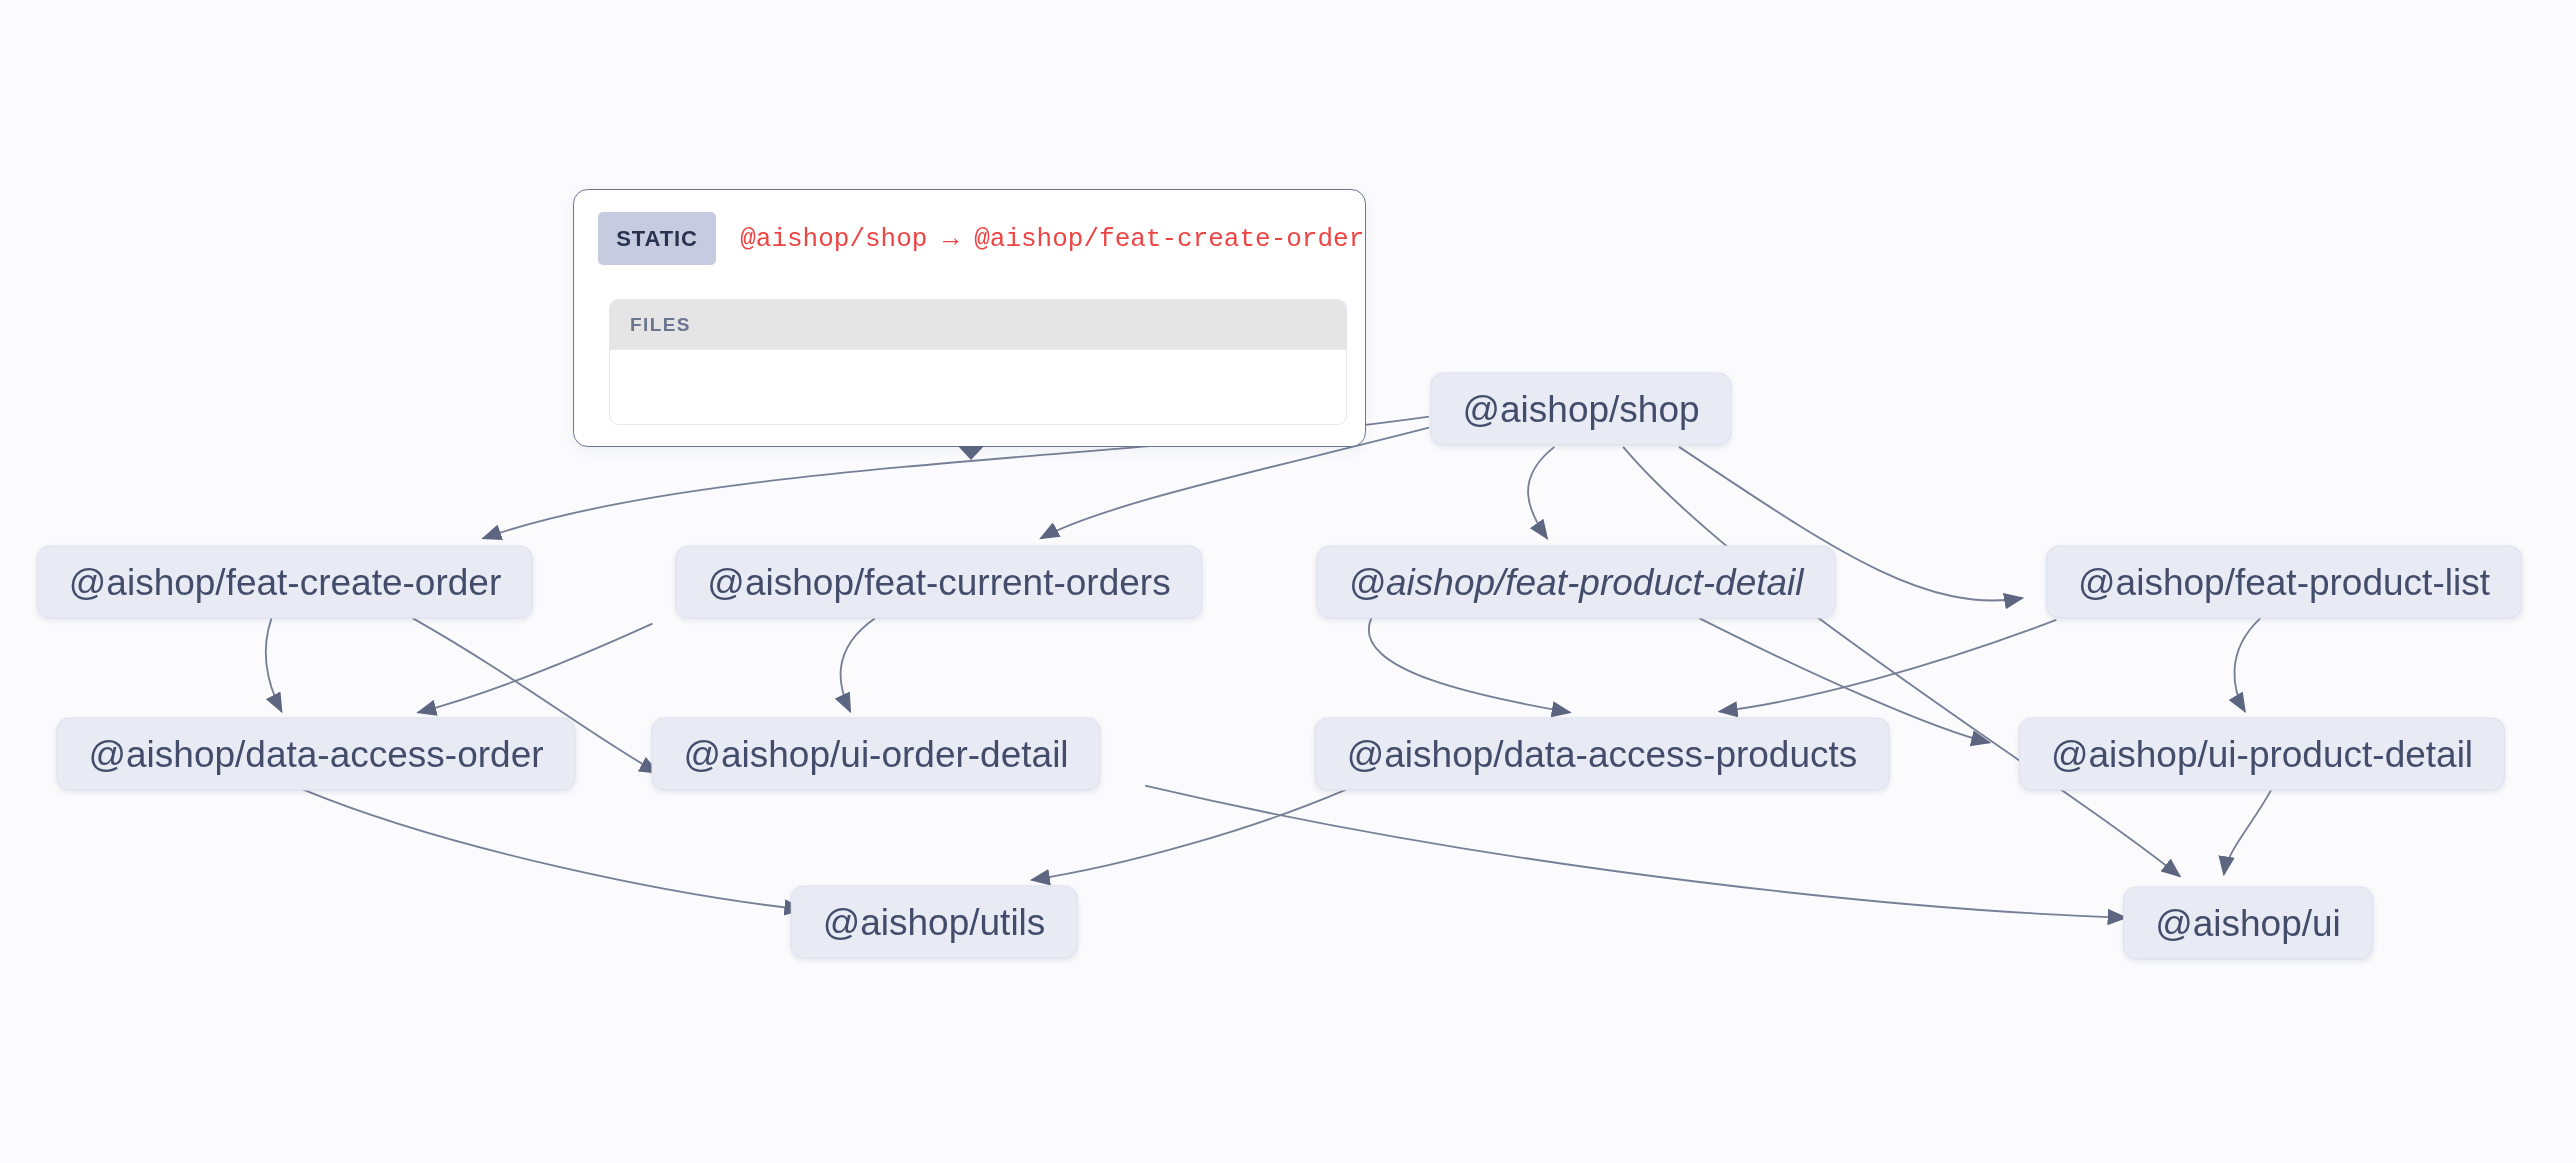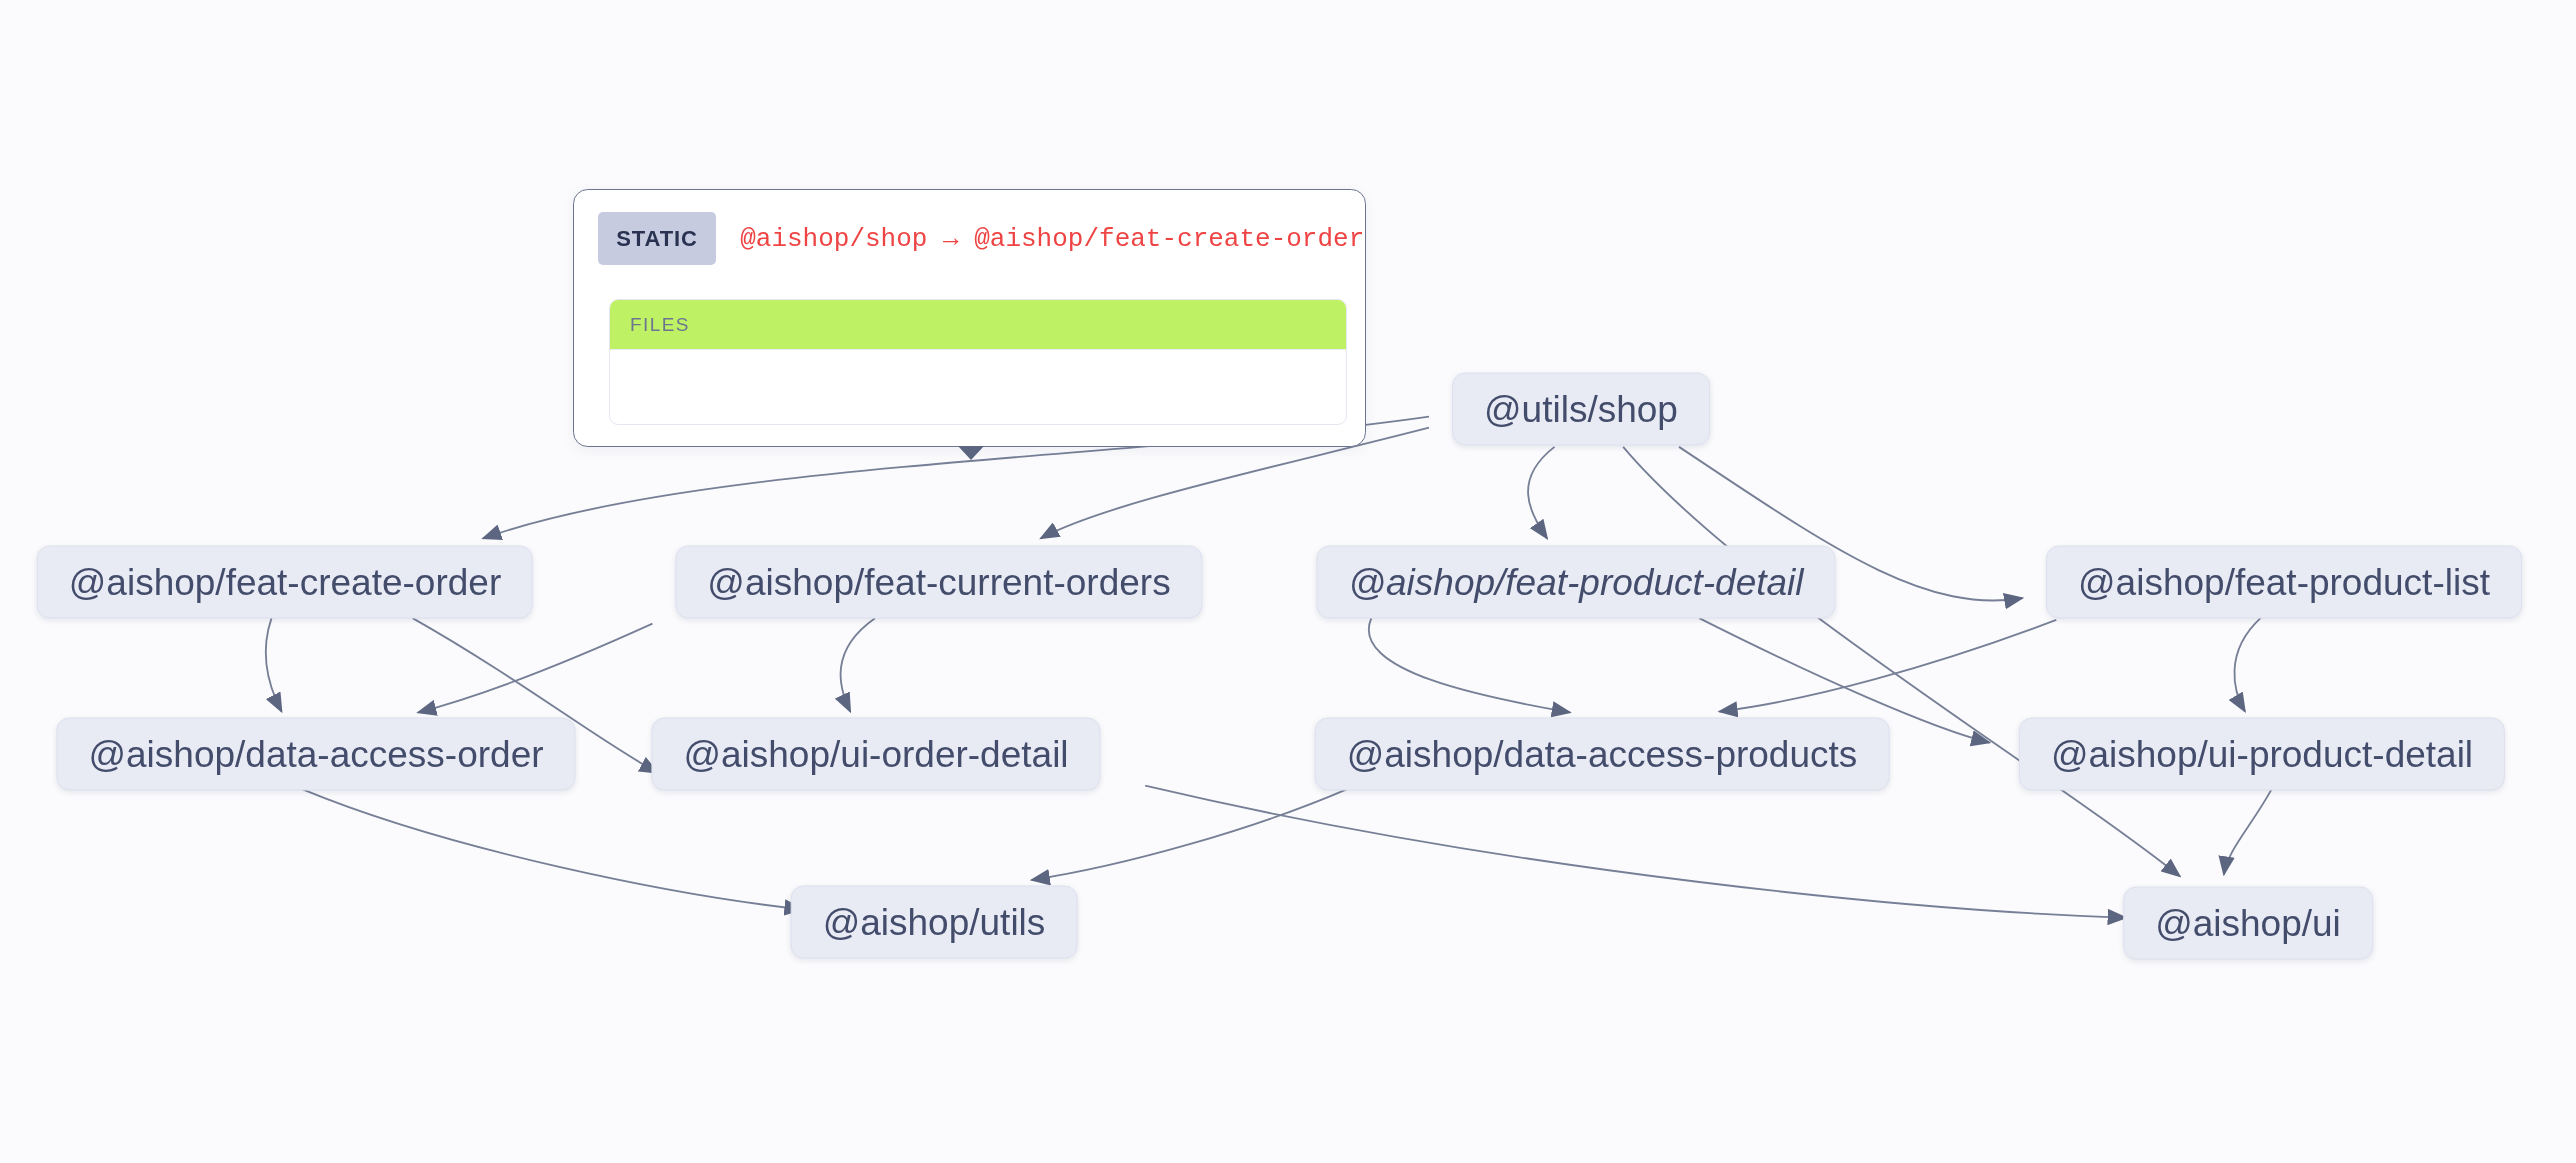--- a/index.html
+++ b/index.html
@@ -96,25 +96,25 @@
     top: 109px;
     width: 738px;
     height: 126px;
     border: 1.8px solid #e4e7f1;
     border-radius: 9.2px;
     box-sizing: border-box;
     overflow: hidden;
     background: #ffffff;
   }
   .files-header {
-    background: #bef264;
+    background: #e5e5e5;
     border-bottom: 1.8px solid #e9ebf4;
     padding: 13.7px 20px;
     font-size: 19px;
-    font-weight: normal;
+    font-weight: bold;
     letter-spacing: 1.4px;
     color: #6d7590;
   }
   .files-row {
     padding: 17.4px 20px;
     font-size: 24px;
     color: #232b45;
   }
 </style>
 </head>
@@ -143,21 +143,21 @@
         <path d="M 1855 675 C 1980 738, 2110 796, 2172 811" fill="none" stroke="#767f96" stroke-width="2" marker-end="url(#arrow)"></path>
         <path d="M 2468 675 C 2428 712, 2438 755, 2451 777" fill="none" stroke="#767f96" stroke-width="2" marker-end="url(#arrow)"></path>
         <path d="M 330 862 C 490 928, 735 978, 876 993" fill="none" stroke="#767f96" stroke-width="2" marker-end="url(#arrow)"></path>
         <path d="M 1470 862 C 1370 905, 1230 945, 1126 961" fill="none" stroke="#767f96" stroke-width="2" marker-end="url(#arrow)"></path>
         <path d="M 1250 858 C 1650 952, 2095 995, 2321 1002" fill="none" stroke="#767f96" stroke-width="2" marker-end="url(#arrow)"></path>
         <path d="M 2480 862 C 2458 902, 2432 928, 2428 955" fill="none" stroke="#767f96" stroke-width="2" marker-end="url(#arrow)"></path>
       </g>
   </svg>
 
   <div id="nodes">
-      <div class="node" style="left: 1581px; top: 409px;">@utils/shop</div>
+      <div class="node" style="left: 1581px; top: 409px;">@aishop/shop</div>
       <div class="node" style="left: 285px; top: 582px;">@aishop/feat-create-order</div>
       <div class="node" style="left: 939px; top: 582px;">@aishop/feat-current-orders</div>
       <div class="node" style="left: 1576px; top: 582px; font-style: italic;">@aishop/feat-product-detail</div>
       <div class="node" style="left: 2284px; top: 582px;">@aishop/feat-product-list</div>
       <div class="node" style="left: 316px; top: 754px;">@aishop/data-access-order</div>
       <div class="node" style="left: 876px; top: 754px;">@aishop/ui-order-detail</div>
       <div class="node" style="left: 1602px; top: 754px;">@aishop/data-access-products</div>
       <div class="node" style="left: 2262px; top: 754px;">@aishop/ui-product-detail</div>
       <div class="node" style="left: 934px; top: 922px;">@aishop/utils</div>
       <div class="node" style="left: 2248px; top: 923px;">@aishop/ui</div>

